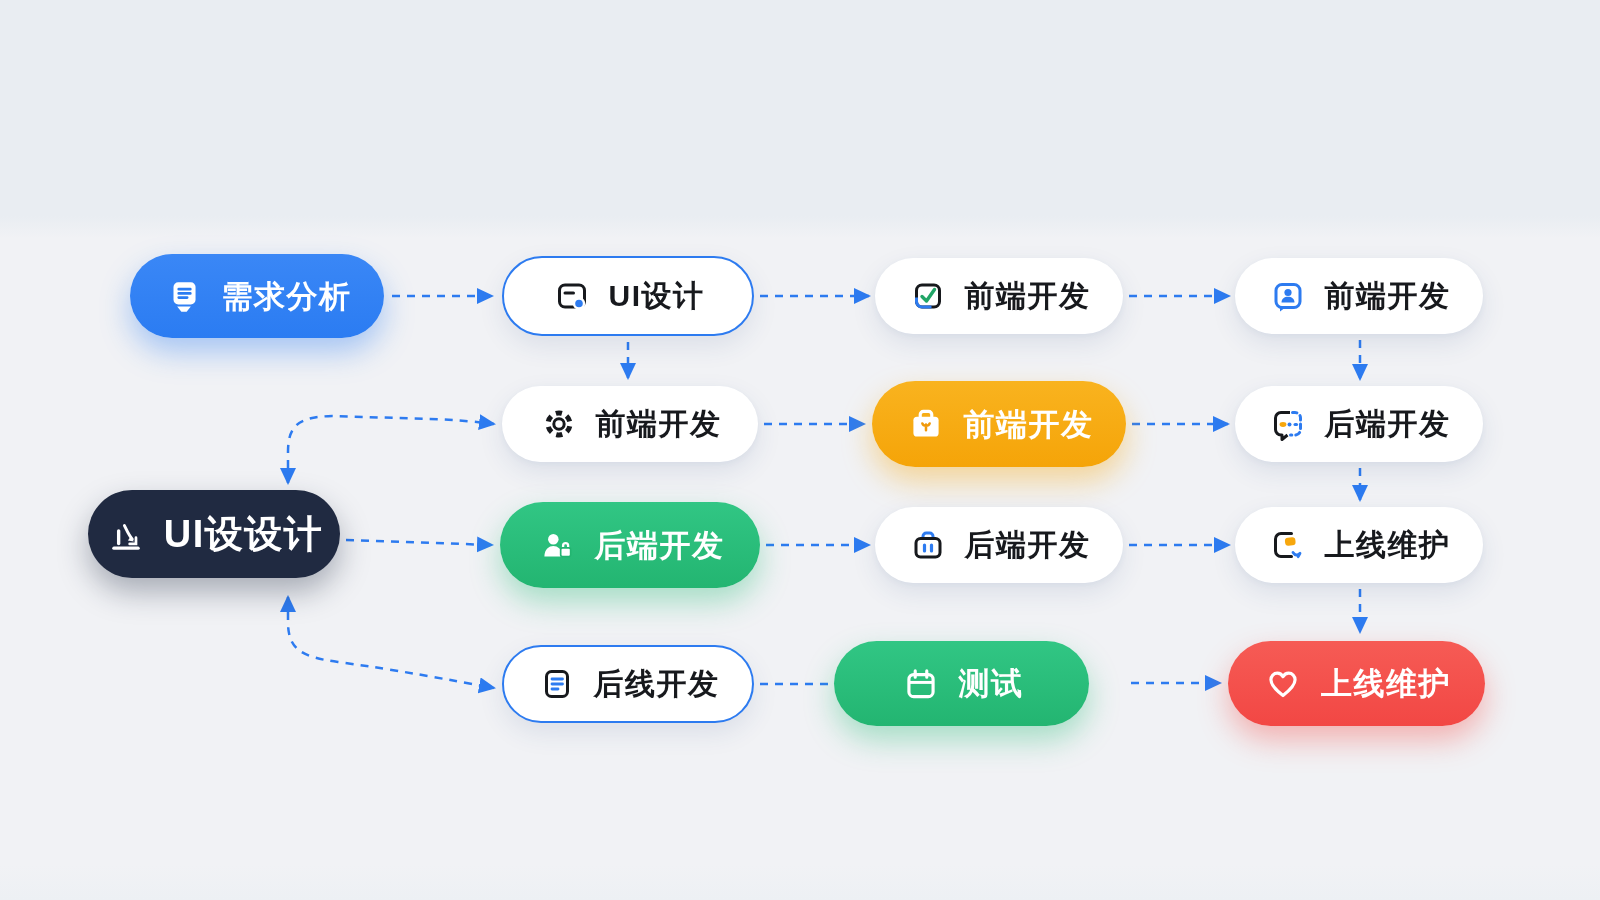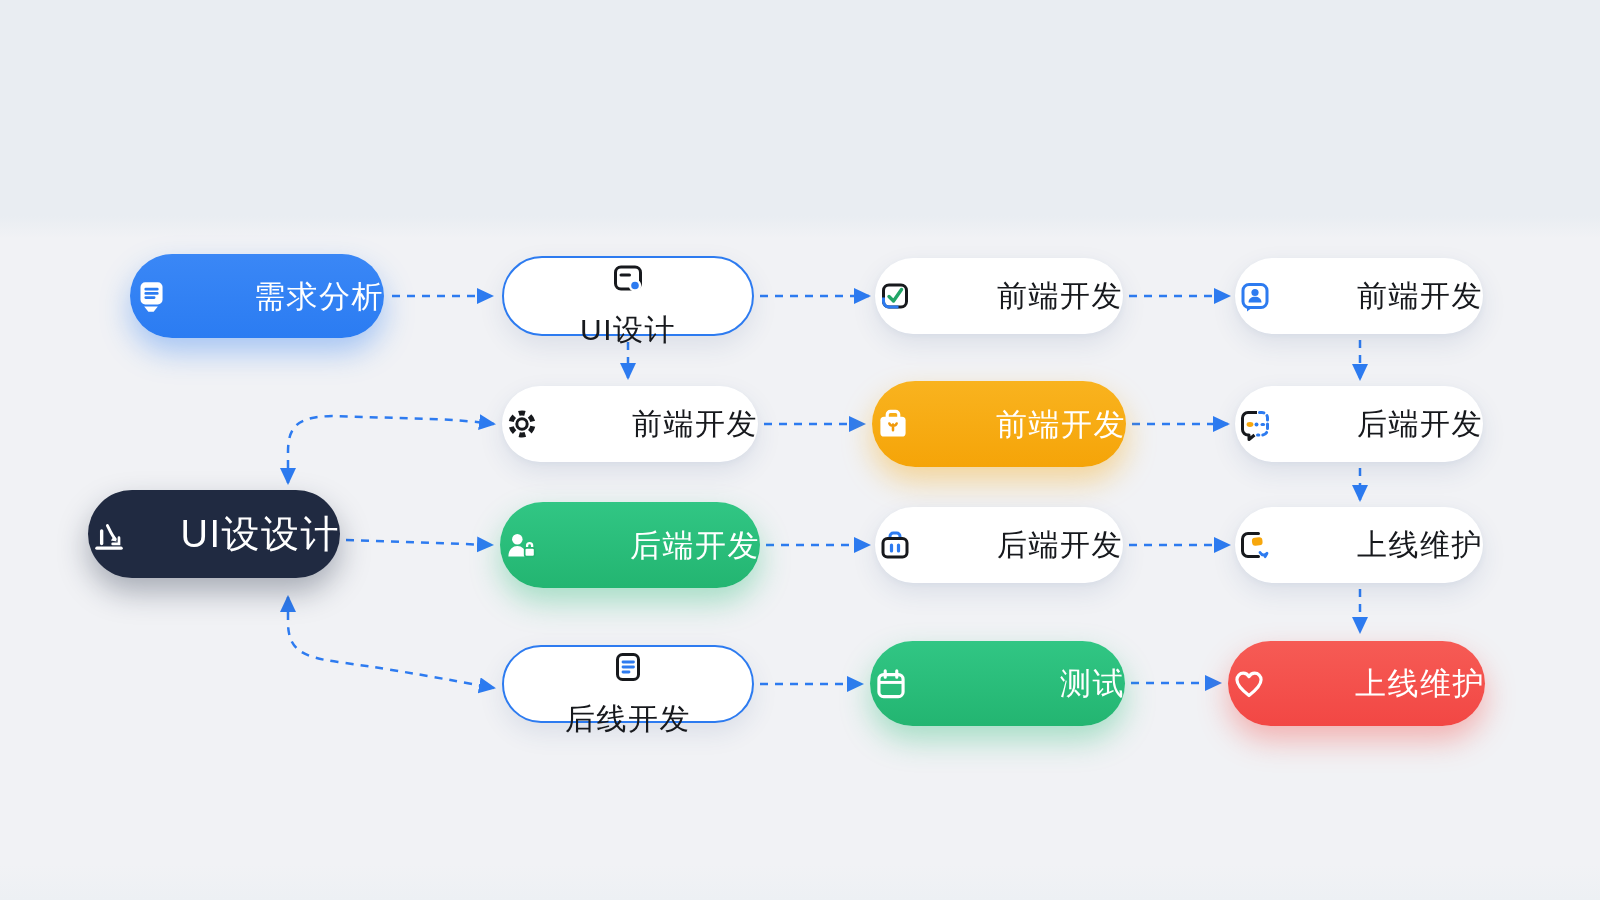--- a/index.html
+++ b/index.html
@@ -12,35 +12,34 @@
     position:relative;width:1600px;height:900px;
     background:linear-gradient(180deg,#e9edf2 0%,#e9edf2 24%,#f1f2f5 26.5%,#f1f2f5 96%,#edf0f4 100%);
   }
   .connectors{position:absolute;inset:0;pointer-events:none;}
   .connectors path.link{
     fill:none;stroke:var(--accent-blue,#2d7bf0);
     stroke-width:2.5;stroke-dasharray:8 7;
   }
   .node{
     position:absolute;box-sizing:border-box;
-    display:flex;align-items:center;justify-content:space-between;gap:17px;
+    display:flex;align-items:center;justify-content:center;gap:17px;
     border-radius:999px;
-    font-weight:400;letter-spacing:1.5px;white-space:nowrap;
+    font-weight:700;letter-spacing:1.5px;white-space:nowrap;
   }
   .node .label{line-height:1;}
   .node .icon{display:flex;align-items:center;}
   .node.white{
     background:var(--node-white,#fff);color:var(--text-dark,#17191d);font-size:30px;
     box-shadow:0 10px 26px rgba(40,70,130,.10),0 2px 6px rgba(40,70,130,.05);
   }
   .node.white-outline{
     background:var(--node-white,#fff);color:var(--text-dark,#17191d);font-size:30px;
     border:2.5px solid var(--accent-blue,#2d7bf0);
     box-shadow:0 10px 26px rgba(40,70,130,.10);
-    flex-direction:column;
   }
   .node.blue{
     background:linear-gradient(180deg,#3a87f6,var(--node-blue,#2b7cf2));
     color:var(--text-light,#fff);font-size:31px;
     box-shadow:0 14px 30px rgba(43,124,242,.38);
   }
   .node.dark{
     background:var(--node-dark,#202a41);color:var(--text-light,#fff);font-size:38px;
     box-shadow:0 14px 30px rgba(32,42,65,.35);
   }
@@ -218,21 +217,21 @@
   <div class="node white-outline" style="left:502px;top:645px;width:252px;height:78px;">
     <span class="icon">
       <svg width="40" height="40" viewBox="0 0 40 40">
         <rect x="9.5" y="7.5" width="21" height="25" rx="5" fill="none" stroke="#17191d" stroke-width="3"></rect>
         <path d="M15 15 h10.5 M15 20 h10.5 M15 25 h6" stroke="#2d7bf0" stroke-width="2.8" stroke-linecap="round" fill="none"></path>
       </svg>
     </span>
     <span class="label">后线开发</span>
   </div>
 
-  <div class="node green" style="left:870px;top:641px;width:255px;height:85px;">
+  <div class="node green" style="left:834px;top:641px;width:255px;height:85px;">
     <span class="icon">
       <svg width="42" height="42" viewBox="0 0 40 40">
         <rect x="8.5" y="11" width="23" height="21" rx="4.5" fill="none" stroke="#fff" stroke-width="3"></rect>
         <path d="M14.5 7.5 V13.5 M25.5 7.5 V13.5" stroke="#fff" stroke-width="3" stroke-linecap="round"></path>
         <path d="M9.5 18.5 H30.5" stroke="#fff" stroke-width="2.8"></path>
       </svg>
     </span>
     <span class="label">测试</span>
   </div>
 

